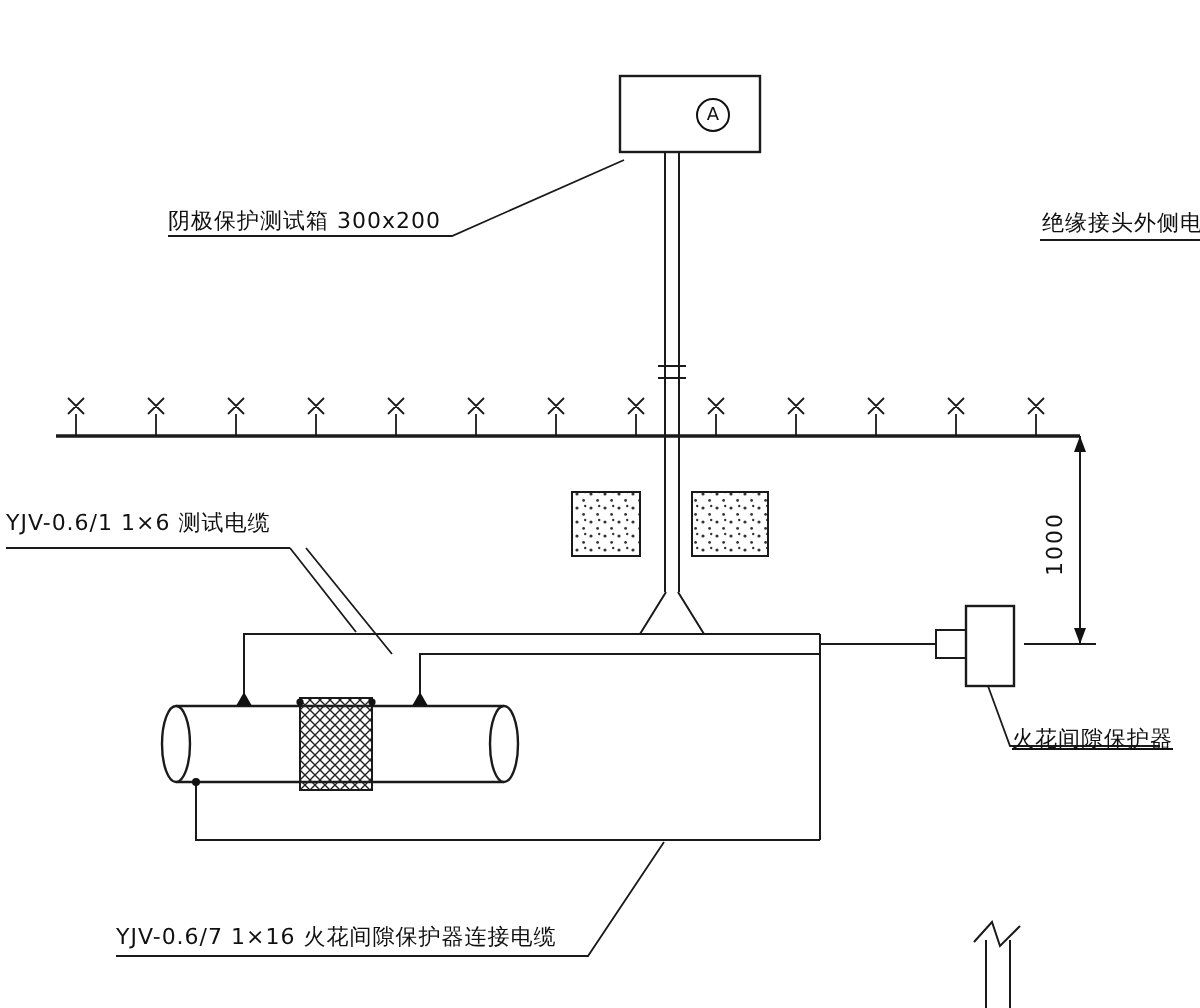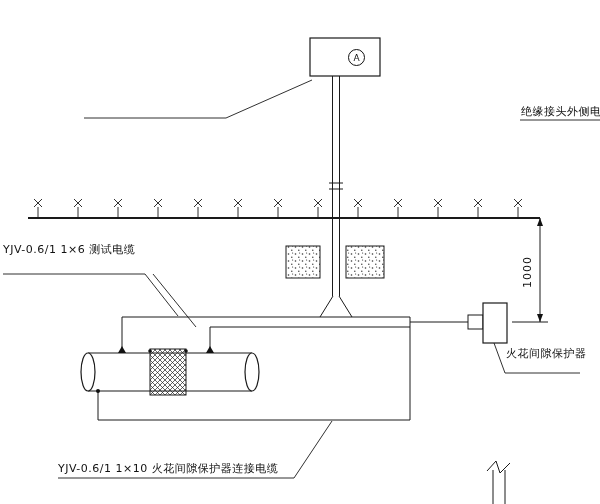--- a/index.html
+++ b/index.html
@@ -101,27 +101,28 @@
     <path d="M84 118 L226 118 L312 80" stroke="#1a1a1a" stroke-width="0.9" fill="none"></path>
     <path d="M3 274 L145 274 M145 274 L178 316 M153 274 L196 327" stroke="#1a1a1a" stroke-width="0.9" fill="none"></path>
     <path d="M494 343 L505 373 L580 373" stroke="#1a1a1a" stroke-width="0.9" fill="none"></path>
     <path d="M58 478 L294 478 L332 421" stroke="#1a1a1a" stroke-width="0.9" fill="none"></path>
     <path d="M520 120 L600 120" stroke="#1a1a1a" stroke-width="0.9" fill="none"></path>
 
     <path d="M493 470 L493 504 M505 470 L505 504" stroke="#1a1a1a" stroke-width="1" fill="none"></path>
     <path d="M487 471 L496 461 L500 473 L510 463" stroke="#1a1a1a" stroke-width="1" fill="none"></path>
   </svg>
 
+  <div class="label label-cad" style="left:84px;top:105px;">阴极保护测试箱 300x200</div>
 
   <div class="label label-cad" style="left:521px;top:106px;">绝缘接头外侧电缆</div>
 
-  <div class="label label-cad" style="left:3px;top:244px;">YJV-0.6/1 1×6 测试电缆</div>
+  <div class="label label-cad" style="left:3px;top:256px;">YJV-0.6/1 1×6 测试电缆</div>
 
-  <div class="label label-cad" style="left:506px;top:348px;">火花间隙保护器</div>
+  <div class="label label-cad" style="left:506px;top:364px;text-decoration:underline;">火花间隙保护器</div>
 
-  <div class="label label-cad" style="left:58px;top:463px;">YJV-0.6/1 1×10 火花间隙保护器连接电缆</div>
+  <div class="label label-cad" style="left:58px;top:463px;">YJV-0.6/7 1×16 火花间隙保护器连接电缆</div>
 
   <div id="dim-1000">1000</div>
 
   <div id="ammeter">A</div>
 
 
 </div>
 
 </body></html>

